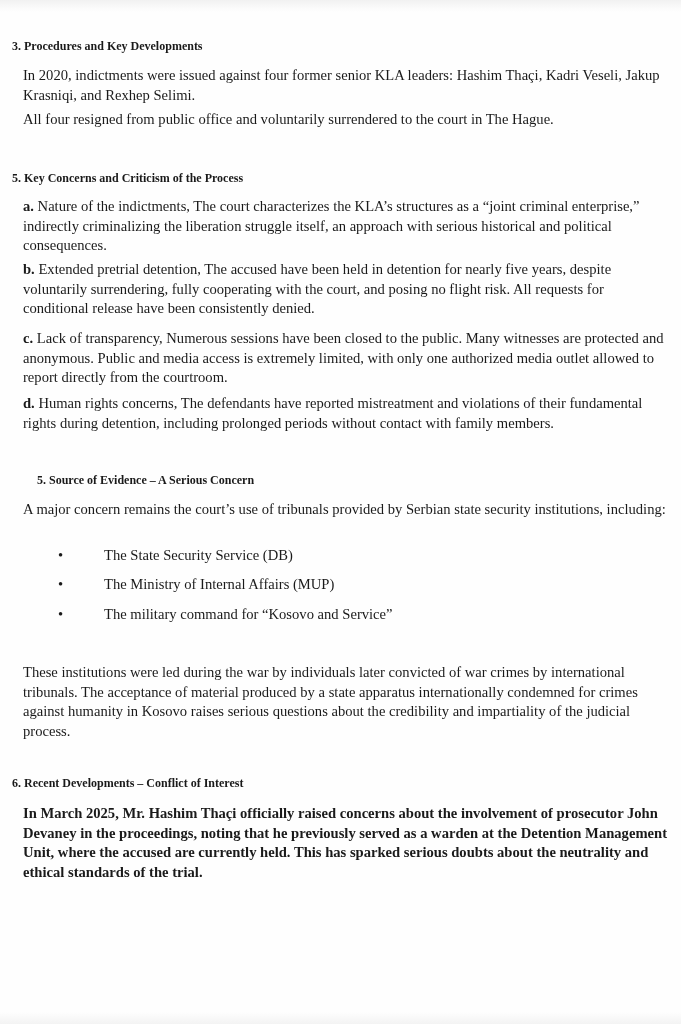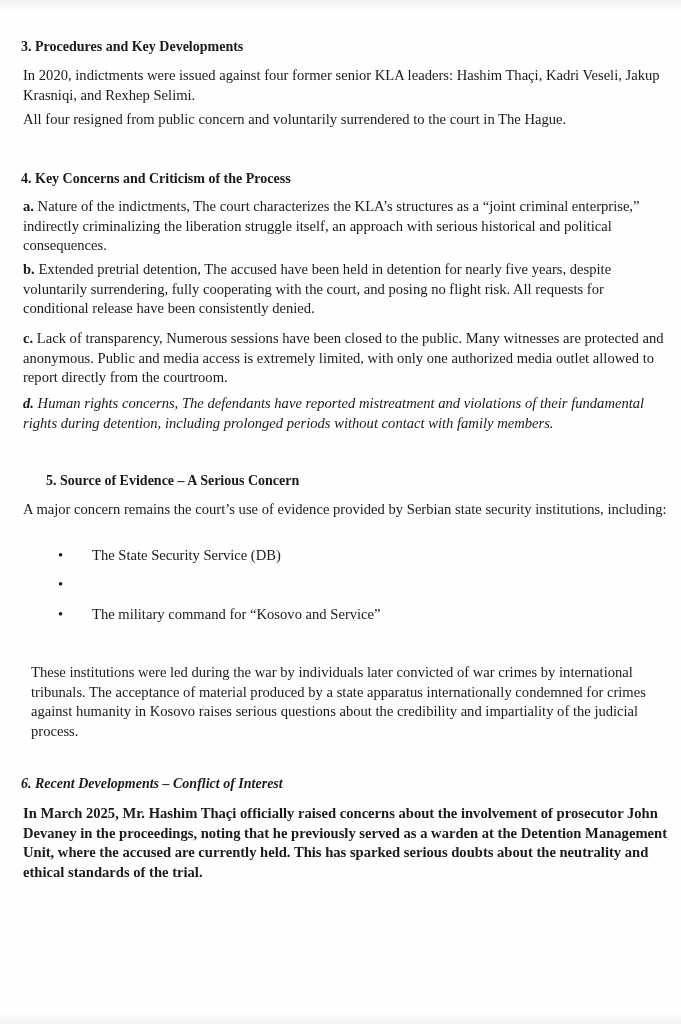--- a/index.html
+++ b/index.html
@@ -30,24 +30,24 @@
       background: linear-gradient(#fefefe, #f3f3f3);
     }
     .page {
       position: absolute;
       left: 12px;
       top: 0;
       width: 650px;
     }
     .heading {
       position: absolute;
-      left: 9px;
+      left: 0;
       font-weight: bold;
       margin: 0;
-      font-size: 14px;
+      font-size: 12px;
       white-space: nowrap;
     }
     .para {
       position: absolute;
       left: 11px;
       margin: 0;
       width: 650px;
     }
     .para b { font-weight: bold; }
     .bullet-item {
@@ -56,57 +56,58 @@
       width: 650px;
       height: 20px;
     }
     .bullet-dot {
       position: absolute;
       left: 46px;
       top: 0;
     }
     .bullet-text {
       position: absolute;
-      left: 80px;
+      left: 92px;
       top: 0;
       white-space: nowrap;
     }
   </style>
 </head>
 <body>
 
 <div class="top-noise"></div>
 
 <div class="page">
 
   <h3 class="heading" style="top:37px;">3. Procedures and Key Developments</h3>
   <p class="para" style="top:66px;">In 2020, indictments were issued against four former senior KLA leaders: Hashim Thaçi, Kadri Veseli, Jakup Krasniqi, and Rexhep Selimi.</p>
-  <p class="para" style="top:110px;">All four resigned from public concern and voluntarily surrendered to the court in The Hague.</p>
+  <p class="para" style="top:110px;">All four resigned from public office and voluntarily surrendered to the court in The Hague.</p>
 
-  <h3 class="heading" style="top:169px;">4. Key Concerns and Criticism of the Process</h3>
+  <h3 class="heading" style="top:169px;">5. Key Concerns and Criticism of the Process</h3>
   <p class="para" style="top:197px;"><b>a.</b><span> Nature of the indictments, The court characterizes the KLA’s structures as a “joint criminal enterprise,” indirectly criminalizing the liberation struggle itself, an approach with serious historical and political consequences.</span></p>
   <p class="para" style="top:260px;"><b>b.</b><span> Extended pretrial detention, The accused have been held in detention for nearly five years, despite voluntarily surrendering, fully cooperating with the court, and posing no flight risk. All requests for conditional release have been consistently denied.</span></p>
   <p class="para" style="top:329px;font-family:Liberation Serif, serif;"><b>c.</b><span> Lack of transparency,  Numerous sessions have been closed to the public. Many witnesses are protected and anonymous. Public and media access is extremely limited, with only one authorized media outlet allowed to report directly from the courtroom.</span></p>
-  <p class="para" style="top:394px;font-style:italic;"><b>d.</b><span> Human rights concerns, The defendants have reported mistreatment and violations of their fundamental rights during detention, including prolonged periods without contact with family members.</span></p>
+  <p class="para" style="top:394px;"><b>d.</b><span> Human rights concerns, The defendants have reported mistreatment and violations of their fundamental rights during detention, including prolonged periods without contact with family members.</span></p>
 
   <h3 class="heading" style="top:471px;margin-left:25px;">5. Source of Evidence – A Serious Concern</h3>
-  <p class="para" style="top:500px;">A major concern remains the court’s use of evidence provided by Serbian state security institutions, including:</p>
+  <p class="para" style="top:500px;">A major concern remains the court’s use of tribunals provided by Serbian state security institutions, including:</p>
 
   <div class="bullet-item" style="top:546px;">
     <span class="bullet-dot">•</span>
     <span class="bullet-text">The State Security Service (DB)</span>
   </div>
   <div class="bullet-item" style="top:575px;">
     <span class="bullet-dot">•</span>
+    <span class="bullet-text">The Ministry of Internal Affairs (MUP)</span>
   </div>
   <div class="bullet-item" style="top:605px;">
     <span class="bullet-dot">•</span>
     <span class="bullet-text">The military command for “Kosovo and Service”</span>
   </div>
 
-  <p class="para" style="top:663px;margin-left:8px;">These institutions were led during the war by individuals later convicted of war crimes by international tribunals. The acceptance of material produced by a state apparatus internationally condemned for crimes against humanity in Kosovo raises serious questions about the credibility and impartiality of the judicial process.</p>
+  <p class="para" style="top:663px;">These institutions were led during the war by individuals later convicted of war crimes by international tribunals. The acceptance of material produced by a state apparatus internationally condemned for crimes against humanity in Kosovo raises serious questions about the credibility and impartiality of the judicial process.</p>
 
-  <h3 class="heading" style="top:774px;font-style:italic;">6. Recent Developments – Conflict of Interest</h3>
+  <h3 class="heading" style="top:774px;">6. Recent Developments – Conflict of Interest</h3>
   <p class="para" style="top:804px;font-weight:bold;">In March 2025, Mr. Hashim Thaçi officially raised concerns about the involvement of prosecutor John Devaney in the proceedings, noting that he previously served as a warden at the Detention Management Unit, where the accused are currently held. This has sparked serious doubts about the neutrality and ethical standards of the trial.</p>
 
 </div>
 
 <div class="bottom-noise"></div>
 
 </body></html>

